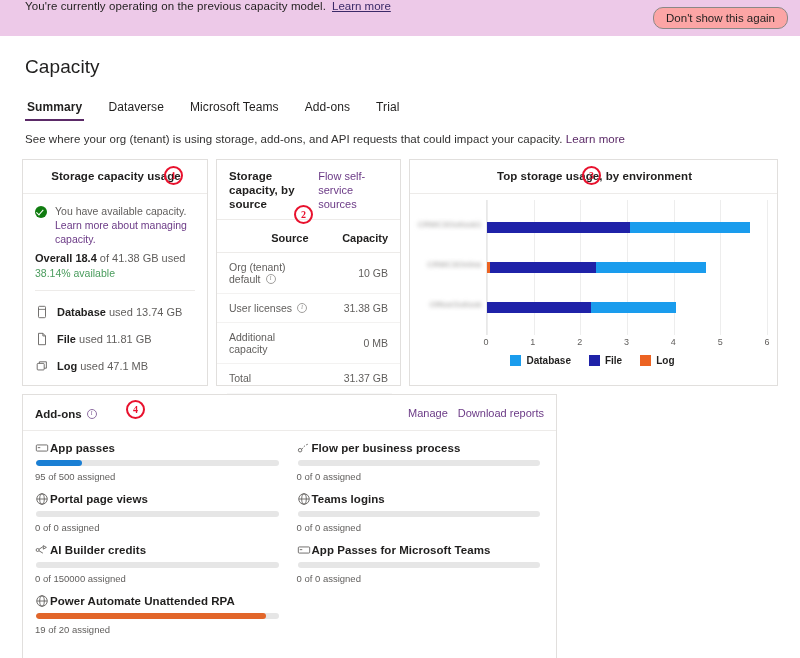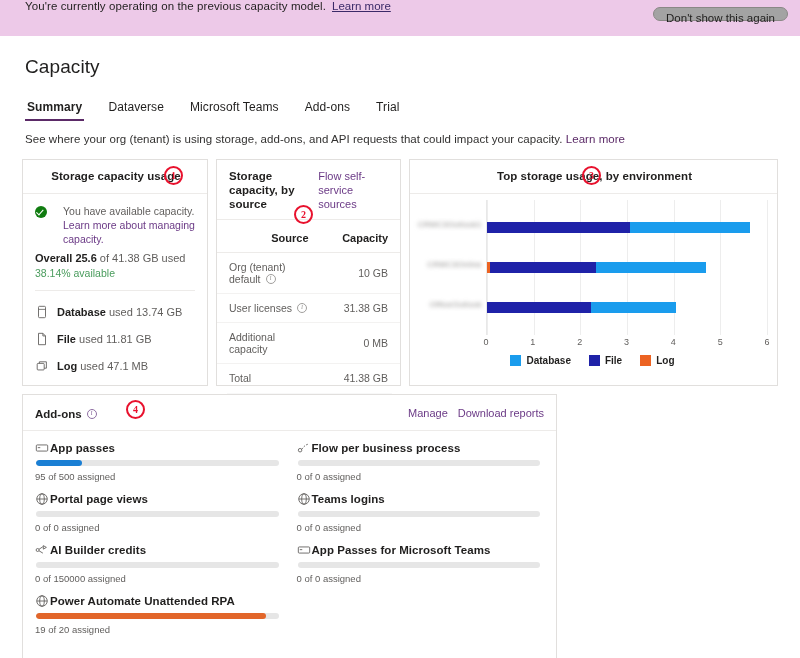--- a/index.html
+++ b/index.html
@@ -31,23 +31,23 @@
     font-size: 11.5px;
     color: #3b2a68;
     text-decoration: underline;
     margin-left: 6px;
     cursor: pointer;
   }
   #banner-dismiss {
     position: absolute;
     right: 12px;
     top: 7px;
-    height: 14px;
+    height: 22px;
     padding: 0 12px;
-    background: #a3a3a3;
+    background: #fca5a5;
     border: 1px solid #8a8886;
     font-family: "Liberation Sans", sans-serif;
     font-size: 11.5px;
     color: #201f1e;
     cursor: pointer;
     border-radius: 10px;
     line-height: 20px;
   }
 
   
@@ -129,21 +129,21 @@
   }
 
   #card1 { width: 186px; height: 227px; }
   #card2 { width: 185px; height: 227px; }
   #card3 { flex: 1; height: 227px; }
 
   
   .c1-body { padding: 10px 12px 0 12px; }
   .c1-status {
     display: flex;
-    gap: 16px;
+    gap: 8px;
     align-items: flex-start;
   }
   .ok-icon {
     width: 12px; height: 12px;
     border-radius: 50%;
     background: #107c10;
     flex: 0 0 auto;
     margin-top: 2px;
     position: relative;
   }
@@ -443,21 +443,21 @@
       <div class="c1-body">
         <div class="c1-status">
           <span class="ok-icon"></span>
           <div class="c1-status-text">
             <span>You have available capacity.</span>
             <a>Learn more about managing capacity.</a>
           </div>
         </div>
         <div class="c1-overall">
           <b><span>Overall</span>
-          <span>25.6</span></b>
+          <span>18.4</span></b>
           <span>of 41.38 GB used</span>
         </div>
         <div class="c1-available">38.14% available</div>
         <div class="c1-divider"></div>
         <div class="c1-list">
 
           <div class="c1-item">
             <svg class="c1-ico" viewBox="0 0 16 16">
               <rect x="4" y="1.5" width="8" height="13" rx="1.2" fill="none" stroke="#605e5c" stroke-width="1"></rect>
               <line x1="4" y1="5" x2="12" y2="5" stroke="#605e5c" stroke-width=".9"></line>
@@ -510,21 +510,21 @@
             <tr>
               <td><span>User licenses</span><span class="info-ico"></span></td>
               <td class="right">31.38 GB</td>
             </tr>
             <tr>
               <td>Additional capacity</td>
               <td class="right">0 MB</td>
             </tr>
             <tr>
               <td>Total</td>
-              <td class="right">41.38 GB</td>
+              <td class="right">31.37 GB</td>
             </tr>
           </tbody>
         </table>
         <div class="c2-scroll">
           <div class="sb-arrow">◀</div>
           <div class="sb-track">
             <div class="sb-thumb"></div>
           </div>
           <div class="sb-arrow">▶</div>
         </div>

